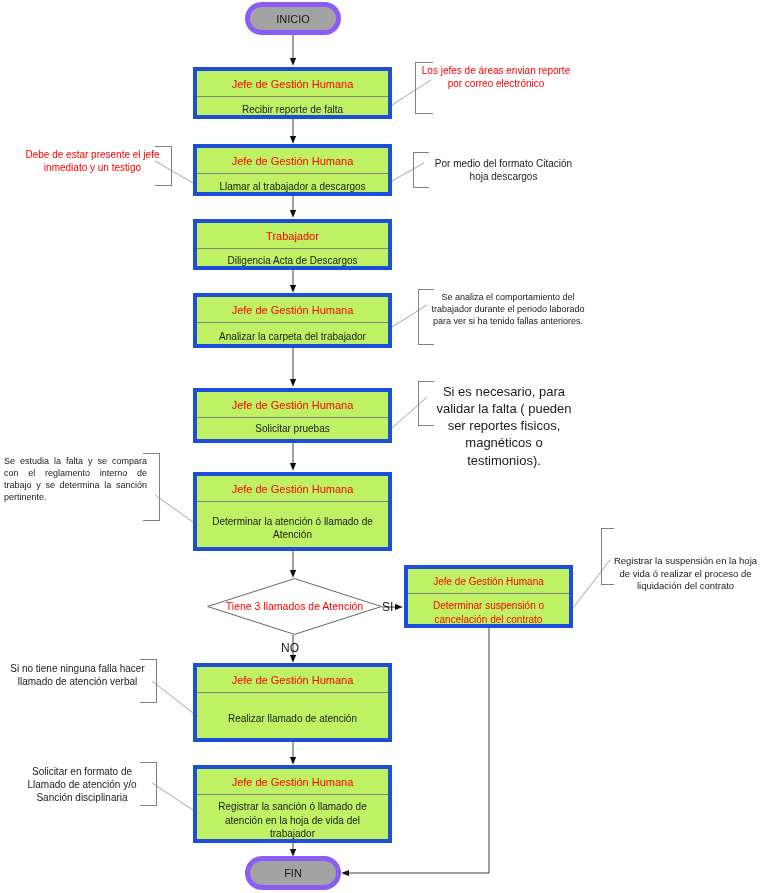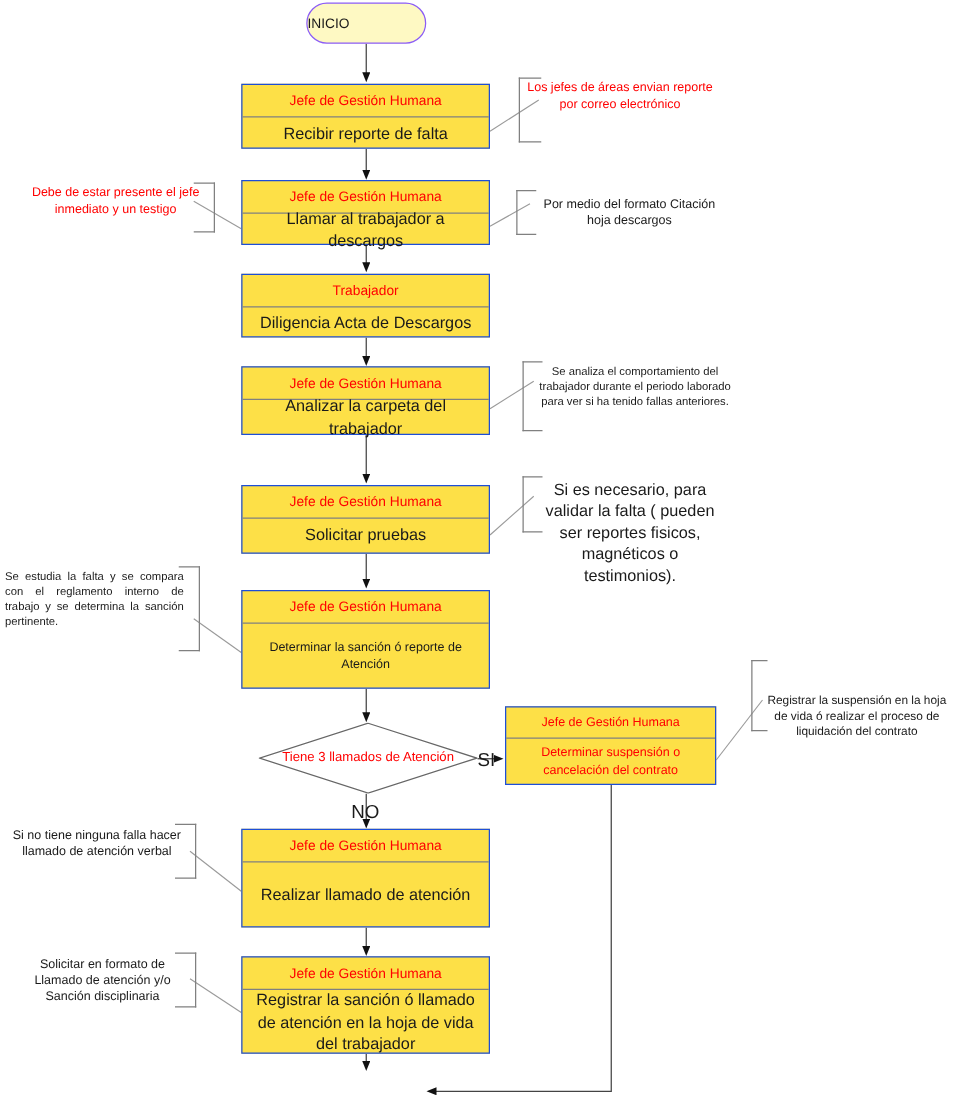--- a/index.html
+++ b/index.html
@@ -3,56 +3,56 @@
 <meta charset="utf-8">
 <style>
   html,body{margin:0;padding:0;background:#ffffff;}
   body{width:768px;height:893px;position:relative;
        font-family:"Liberation Sans","DejaVu Sans",sans-serif;
        -webkit-font-smoothing:antialiased;}
   #canvas{position:absolute;left:0;top:0;width:768px;height:893px;overflow:hidden;}
   svg.lines{position:absolute;left:0;top:0;width:768px;height:893px;pointer-events:none;}
 
   
-  .pbox{position:absolute;border:1px solid #1d4ed8;background:#fde047;box-sizing:border-box;}
+  .pbox{position:absolute;border:4px solid #1d4ed8;background:#bef264;box-sizing:border-box;}
   .pbox .role{
      border-bottom:1px solid #808080;
      color:#ff0000;font-size:11px;text-align:center;
      display:flex;align-items:center;justify-content:center;
      box-sizing:border-box;height:26px;}
   .pbox .act{
-     color:#1a1a1a;font-size:13px;text-align:center;
+     color:#1a1a1a;font-size:10px;text-align:center;
      display:flex;align-items:center;justify-content:center;
      box-sizing:border-box;padding:2px 6px;line-height:1.35;}
   .pbox.redact .act{color:#ff0000;}
 
   
-  .term{position:absolute;border:1px solid #8b5cf6;background:#fef9c3;
+  .term{position:absolute;border:5px solid #8b5cf6;background:#a3a3a3;
         border-radius:22px;box-sizing:border-box;
-        display:flex;align-items:center;justify-content:flex-start;
+        display:flex;align-items:center;justify-content:center;
         font-size:11px;color:#1a1a1a;}
 
   
   .diamond{position:absolute;}
   .diamond .dtext{position:absolute;left:0;top:0;width:100%;height:100%;
         display:flex;align-items:center;justify-content:center;
         color:#ff0000;font-size:10.5px;text-align:center;line-height:1.3;}
 
   
   .note{position:absolute;box-sizing:border-box;font-size:10px;line-height:1.32;color:#1a1a1a;}
   .note.red{color:#ff0000;}
   .note .ntext{display:block;}
   .note.ctr .ntext{text-align:center;}
   .note.just .ntext{text-align:justify;}
   
   .brk{position:absolute;box-sizing:border-box;border:1px solid #808080;}
   .brk.right{border-left:none;}
   .brk.left{border-right:none;}
 
-  .edgelabel{position:absolute;font-size:15px;color:#1a1a1a;}
+  .edgelabel{position:absolute;font-size:12px;color:#1a1a1a;}
 </style>
 </head>
 <body>
 
 <div id="canvas">
 
   <svg class="lines" viewBox="0 0 768 893" xmlns="http://www.w3.org/2000/svg">
     <defs>
       <marker id="ah" markerWidth="9" markerHeight="9" refX="4.2" refY="3.2" orient="auto" markerUnits="userSpaceOnUse">
         <path d="M0,0 L8,3.2 L0,6.4 z" fill="#111111"></path>
@@ -98,20 +98,23 @@
       <line x1="573" y1="608" x2="610" y2="560"></line>
       <line x1="193" y1="713" x2="152" y2="681"></line>
       <line x1="193" y1="810" x2="152" y2="783"></line>
     </g>
   </svg>
 
   <div class="term" style="left:245px;top:2px;width:96px;height:33px;">
     <span>INICIO</span>
   </div>
 
+  <div class="term" style="left:245px;top:856px;width:96px;height:34px;">
+    <span>FIN</span>
+  </div>
 
   <div class="pbox" style="left:193px;top:67px;width:199px;height:52px;">
     <div class="role">Jefe de Gestión Humana</div>
     <div class="act" style="height:25px;">Recibir reporte de falta</div>
   </div>
 
   <div class="pbox" style="left:193px;top:144px;width:199px;height:52px;">
     <div class="role">Jefe de Gestión Humana</div>
     <div class="act" style="height:25px;">Llamar al trabajador a descargos</div>
   </div>
@@ -126,21 +129,21 @@
     <div class="act" style="height:28px;">Analizar la carpeta del trabajador</div>
   </div>
 
   <div class="pbox" style="left:193px;top:388px;width:199px;height:55px;">
     <div class="role">Jefe de Gestión Humana</div>
     <div class="act" style="height:28px;align-items:flex-start;padding-top:4px;">Solicitar pruebas</div>
   </div>
 
   <div class="pbox" style="left:193px;top:472px;width:199px;height:79px;">
     <div class="role">Jefe de Gestión Humana</div>
-    <div class="act" style="height:52px;font-size:10px;">Determinar la sanción ó reporte de Atención</div>
+    <div class="act" style="height:52px;font-size:10px;">Determinar la atención ó llamado de Atención</div>
   </div>
 
   <div class="pbox redact" style="left:404px;top:565px;width:169px;height:63px;">
     <div class="role" style="height:25px;font-size:10px;">Jefe de Gestión Humana</div>
     <div class="act" style="height:37px;font-size:10px;">Determinar suspensión o cancelación del contrato</div>
   </div>
 
   <div class="pbox" style="left:193px;top:663px;width:199px;height:79px;">
     <div class="role">Jefe de Gestión Humana</div>
     <div class="act" style="height:52px;">Realizar llamado de atención</div>

